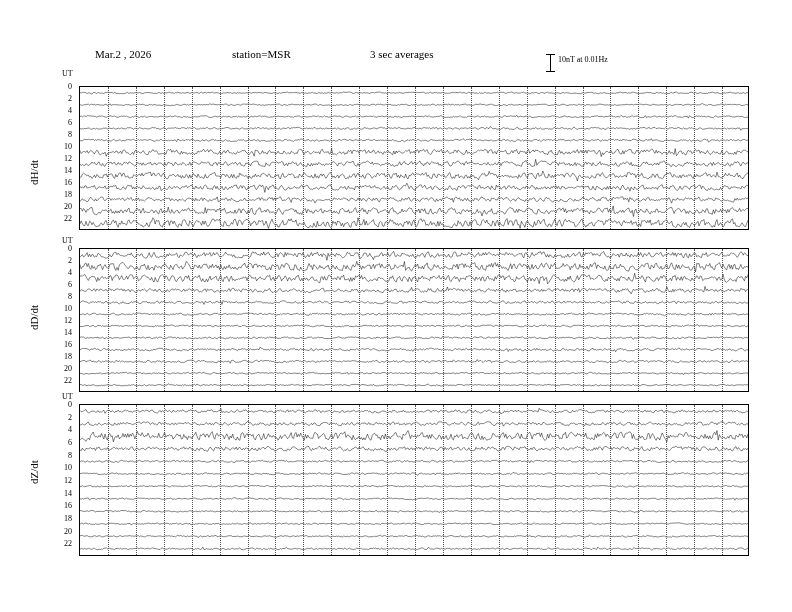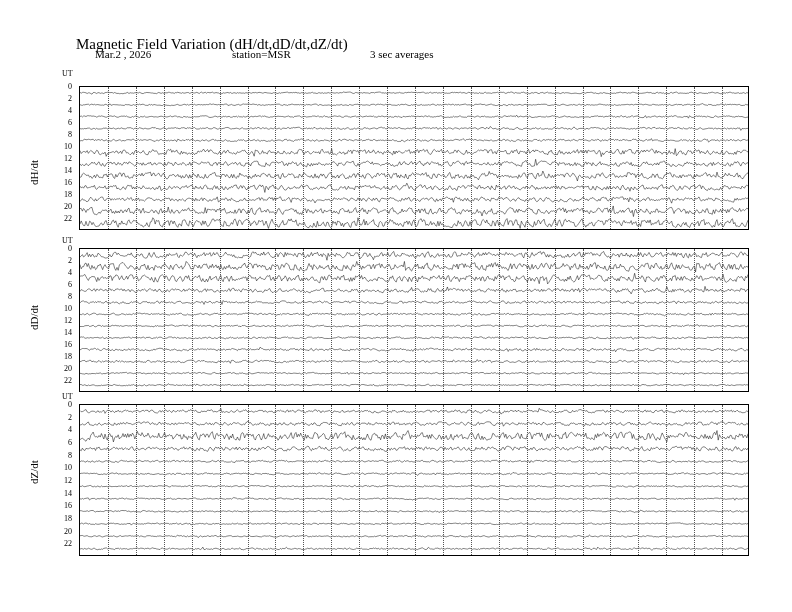--- a/index.html
+++ b/index.html
@@ -116,26 +116,31 @@
     left: 0; top: 0;
     width: 100%;
     height: 100%;
   }
 </style>
 </head>
 <body>
 
 <div id="page">
 
-  <div class="title">Magnetic Field Variation (dH/dt,dD/dt,dZ/dt)</div>
 
   <div class="subline sub-date">Mar.2  , 2026</div>
   <div class="subline sub-station">station=MSR</div>
   <div class="subline sub-avg">3 sec averages</div>
 
+  <div class="scalebar">
+    <div class="cap-top"></div>
+    <div class="vbar"></div>
+    <div class="cap-bot"></div>
+    <div class="slabel">10nT at 0.01Hz</div>
+  </div>
 
   <div class="ut-label" style="top:69px;">UT</div>
   <div class="axis-label" style="top:185px;">dH/dt</div>
   <div class="panel" id="panel1" style="top:86px; height:144px;">
     <svg class="trace-svg" id="svg1" viewBox="0 0 670 144" preserveAspectRatio="none">
         <polyline points="0.0,5.4 1.2,6.3 2.4,5.5 3.6,5.4 4.8,5.6 6.0,5.9 7.2,6.6 8.4,5.9 9.6,6.0 10.8,6.6 12.0,7.3 13.2,5.7 14.4,5.5 15.6,6.0 16.8,6.6 17.9,5.8 19.1,5.7 20.3,6.5 21.5,6.1 22.7,6.2 23.9,6.7 25.1,5.7 26.3,5.6 27.5,5.3 28.7,5.3 29.9,5.8 31.1,5.6 32.3,5.6 33.5,6.3 34.7,5.6 35.9,6.1 37.1,6.6 38.3,6.4 39.5,6.8 40.7,6.7 41.9,6.6 43.1,6.9 44.3,6.4 45.5,6.4 46.7,5.9 47.9,5.5 49.1,6.7 50.3,5.8 51.4,6.1 52.6,6.1 53.8,6.3 55.0,5.8 56.2,5.8 57.4,5.8 58.6,6.1 59.8,5.4 61.0,6.0 62.2,6.6 63.4,6.7 64.6,6.0 65.8,5.8 67.0,5.5 68.2,5.7 69.4,5.7 70.6,5.9 71.8,6.1 73.0,6.1 74.2,6.5 75.4,6.4 76.6,6.8 77.8,6.1 79.0,5.5 80.2,6.0 81.4,6.5 82.6,5.8 83.8,6.3 84.9,6.7 86.1,5.7 87.3,6.1 88.5,5.4 89.7,5.4 90.9,5.8 92.1,6.1 93.3,5.8 94.5,6.6 95.7,5.7 96.9,5.8 98.1,5.3 99.3,5.8 100.5,6.0 101.7,6.4 102.9,5.7 104.1,6.2 105.3,6.2 106.5,5.8 107.7,5.6 108.9,5.7 110.1,6.5 111.3,5.9 112.5,5.4 113.7,6.0 114.9,6.1 116.1,5.8 117.2,5.4 118.4,6.0 119.6,6.6 120.8,5.6 122.0,5.2 123.2,6.2 124.4,5.9 125.6,5.3 126.8,6.3 128.0,5.5 129.2,5.6 130.4,5.9 131.6,5.6 132.8,5.2 134.0,6.0 135.2,6.1 136.4,5.6 137.6,5.9 138.8,6.0 140.0,6.7 141.2,6.6 142.4,6.9 143.6,5.8 144.8,6.2 146.0,6.0 147.2,5.7 148.4,5.5 149.6,6.2 150.8,5.5 151.9,6.3 153.1,6.4 154.3,5.8 155.5,5.9 156.7,6.5 157.9,5.7 159.1,6.2 160.3,5.8 161.5,6.2 162.7,6.2 163.9,6.1 165.1,6.4 166.3,5.8 167.5,5.9 168.7,6.3 169.9,5.6 171.1,6.1 172.3,6.3 173.5,5.5 174.7,5.9 175.9,5.5 177.1,5.9 178.3,5.9 179.5,5.4 180.7,5.6 181.9,5.8 183.1,6.2 184.3,6.0 185.4,5.5 186.6,5.7 187.8,6.0 189.0,6.1 190.2,6.2 191.4,6.3 192.6,6.7 193.8,5.8 195.0,5.9 196.2,6.0 197.4,6.3 198.6,6.7 199.8,5.7 201.0,6.4 202.2,5.8 203.4,5.8 204.6,5.6 205.8,5.5 207.0,5.3 208.2,5.2 209.4,5.9 210.6,5.8 211.8,5.6 213.0,5.9 214.2,5.5 215.4,5.8 216.6,5.3 217.8,6.1 218.9,5.8 220.1,6.3 221.3,6.2 222.5,5.7 223.7,6.0 224.9,6.5 226.1,5.9 227.3,6.4 228.5,6.3 229.7,5.9 230.9,6.2 232.1,5.7 233.3,5.4 234.5,6.3 235.7,6.0 236.9,6.5 238.1,6.5 239.3,5.8 240.5,5.9 241.7,6.4 242.9,5.7 244.1,6.5 245.3,6.0 246.5,6.2 247.7,6.2 248.9,5.6 250.1,6.1 251.3,6.1 252.4,5.4 253.6,5.9 254.8,6.1 256.0,6.2 257.2,5.8 258.4,5.9 259.6,6.3 260.8,5.6 262.0,5.9 263.2,5.7 264.4,5.0 265.6,5.4 266.8,5.5 268.0,5.3 269.2,5.2 270.4,5.1 271.6,5.3 272.8,6.0 274.0,6.6 275.2,6.4 276.4,5.6 277.6,5.7 278.8,6.1 280.0,6.2 281.2,5.9 282.4,5.8 283.6,6.3 284.8,5.5 285.9,6.0 287.1,6.0 288.3,6.0 289.5,6.2 290.7,6.6 291.9,5.6 293.1,5.7 294.3,5.6 295.5,6.1 296.7,5.4 297.9,5.4 299.1,5.2 300.3,5.1 301.5,5.1 302.7,6.3 303.9,5.7 305.1,6.3 306.3,5.9 307.5,6.4 308.7,6.3 309.9,5.6 311.1,5.9 312.3,6.1 313.5,6.0 314.7,5.7 315.9,6.5 317.1,6.1 318.3,5.9 319.4,5.9 320.6,5.4 321.8,6.1 323.0,6.1 324.2,6.4 325.4,5.9 326.6,5.5 327.8,5.9 329.0,5.3 330.2,5.5 331.4,5.5 332.6,5.2 333.8,5.5 335.0,5.5 336.2,5.7 337.4,5.4 338.6,5.9 339.8,5.5 341.0,5.8 342.2,5.5 343.4,5.3 344.6,5.3 345.8,6.0 347.0,6.5 348.2,5.9 349.4,6.3 350.6,5.6 351.8,5.3 352.9,6.3 354.1,6.1 355.3,5.6 356.5,5.8 357.7,5.5 358.9,6.4 360.1,5.7 361.3,6.1 362.5,6.0 363.7,5.5 364.9,5.8 366.1,6.4 367.3,6.1 368.5,6.4 369.7,6.3 370.9,6.3 372.1,5.8 373.3,5.3 374.5,5.8 375.7,5.4 376.9,5.8 378.1,5.4 379.3,6.0 380.5,5.5 381.7,5.3 382.9,6.1 384.1,5.8 385.2,5.6 386.4,6.2 387.6,6.5 388.8,5.9 390.0,5.3 391.2,5.8 392.4,6.6 393.6,5.9 394.8,5.8 396.0,6.4 397.2,5.9 398.4,6.3 399.6,6.5 400.8,5.6 402.0,6.4 403.2,6.2 404.4,6.6 405.6,5.6 406.8,5.4 408.0,6.3 409.2,6.0 410.4,6.1 411.6,6.2 412.8,6.5 414.0,5.9 415.2,5.8 416.4,5.8 417.6,5.6 418.8,5.3 419.9,6.1 421.1,5.4 422.3,5.3 423.5,5.5 424.7,5.3 425.9,5.9 427.1,6.6 428.3,6.0 429.5,5.4 430.7,5.7 431.9,5.2 433.1,5.1 434.3,5.7 435.5,6.5 436.7,5.6 437.9,5.9 439.1,6.2 440.3,6.1 441.5,6.4 442.7,5.5 443.9,5.5 445.1,5.2 446.3,6.1 447.5,6.3 448.7,5.9 449.9,6.4 451.1,6.8 452.3,6.2 453.4,5.6 454.6,6.3 455.8,5.7 457.0,5.5 458.2,5.7 459.4,6.5 460.6,6.7 461.8,5.8 463.0,5.7 464.2,5.5 465.4,6.5 466.6,6.1 467.8,5.6 469.0,5.2 470.2,6.2 471.4,6.0 472.6,6.0 473.8,6.4 475.0,6.3 476.2,6.6 477.4,6.0 478.6,6.0 479.8,6.0 481.0,6.4 482.2,6.7 483.4,6.0 484.6,5.5 485.8,6.3 486.9,5.8 488.1,5.8 489.3,5.9 490.5,6.1 491.7,6.4 492.9,6.7 494.1,6.5 495.3,6.4 496.5,6.2 497.7,6.3 498.9,6.6 500.1,6.7 501.3,6.8 502.5,6.7 503.7,6.0 504.9,5.4 506.1,6.1 507.3,6.3 508.5,5.5 509.7,5.6 510.9,5.6 512.1,5.4 513.3,5.4 514.5,6.0 515.7,6.4 516.9,5.9 518.1,6.5 519.3,6.6 520.4,6.8 521.6,5.9 522.8,6.1 524.0,6.4 525.2,5.6 526.4,5.9 527.6,6.4 528.8,6.4 530.0,6.6 531.2,6.8 532.4,6.0 533.6,6.4 534.8,6.4 536.0,6.2 537.2,6.5 538.4,5.8 539.6,5.9 540.8,5.5 542.0,5.2 543.2,5.6 544.4,6.0 545.6,5.7 546.8,5.6 548.0,5.9 549.2,6.4 550.4,5.7 551.6,6.3 552.8,5.9 553.9,5.3 555.1,5.4 556.3,5.6 557.5,6.0 558.7,6.2 559.9,6.7 561.1,6.5 562.3,6.4 563.5,6.4 564.7,6.2 565.9,6.1 567.1,5.9 568.3,5.5 569.5,5.4 570.7,6.0 571.9,5.5 573.1,5.9 574.3,6.5 575.5,6.3 576.7,6.7 577.9,5.8 579.1,5.1 580.3,6.4 581.5,5.7 582.7,5.8 583.9,6.4 585.1,5.9 586.3,6.8 587.4,6.4 588.6,6.3 589.8,6.7 591.0,6.7 592.2,5.7 593.4,5.5 594.6,6.4 595.8,5.7 597.0,5.4 598.2,5.1 599.4,5.8 600.6,6.6 601.8,6.0 603.0,6.2 604.2,6.2 605.4,6.4 606.6,6.3 607.8,6.6 609.0,6.2 610.2,6.4 611.4,5.6 612.6,5.4 613.8,5.2 615.0,6.1 616.2,6.3 617.4,5.5 618.6,6.4 619.8,6.7 620.9,5.9 622.1,5.8 623.3,6.0 624.5,6.4 625.7,6.4 626.9,6.6 628.1,6.3 629.3,6.7 630.5,5.7 631.7,6.0 632.9,5.5 634.1,5.2 635.3,5.6 636.5,6.0 637.7,6.2 638.9,5.6 640.1,5.9 641.3,6.5 642.5,6.8 643.7,6.7 644.9,6.2 646.1,5.9 647.3,6.4 648.5,5.6 649.7,6.0 650.9,5.4 652.1,5.2 653.3,5.7 654.4,6.1 655.6,5.9 656.8,6.4 658.0,6.3 659.2,6.0 660.4,5.8 661.6,6.6 662.8,6.2 664.0,6.4 665.2,5.6 666.4,6.1 667.6,6.6 668.8,5.6 670.0,6.1" fill="none" stroke="#000000" stroke-width="0.5"></polyline>
         <polyline points="0.0,17.9 1.2,18.4 2.4,18.6 3.6,18.0 4.8,18.1 6.0,17.7 7.2,17.6 8.4,17.4 9.6,18.4 10.8,17.7 12.0,17.3 13.2,18.1 14.4,17.5 15.6,18.2 16.8,17.9 17.9,17.8 19.1,18.1 20.3,18.3 21.5,18.4 22.7,18.3 23.9,18.5 25.1,17.6 26.3,17.6 27.5,18.5 28.7,18.5 29.9,17.0 31.1,18.6 32.3,18.2 33.5,17.8 34.7,17.9 35.9,18.0 37.1,18.0 38.3,18.2 39.5,18.3 40.7,18.2 41.9,18.5 43.1,18.5 44.3,18.8 45.5,17.8 46.7,17.9 47.9,18.0 49.1,17.9 50.3,18.4 51.4,18.7 52.6,18.4 53.8,17.8 55.0,18.5 56.2,18.2 57.4,17.5 58.6,18.0 59.8,17.4 61.0,18.1 62.2,17.5 63.4,17.5 64.6,18.0 65.8,18.6 67.0,18.6 68.2,18.7 69.4,17.6 70.6,18.3 71.8,17.7 73.0,18.5 74.2,17.7 75.4,18.0 76.6,18.3 77.8,18.5 79.0,18.4 80.2,18.4 81.4,18.7 82.6,18.9 83.8,17.9 84.9,18.6 86.1,18.2 87.3,18.6 88.5,18.6 89.7,18.8 90.9,18.9 92.1,18.4 93.3,18.7 94.5,18.6 95.7,18.3 96.9,17.8 98.1,17.6 99.3,18.5 100.5,18.6 101.7,18.5 102.9,18.1 104.1,17.6 105.3,17.5 106.5,18.4 107.7,17.6 108.9,18.4 110.1,18.0 111.3,17.6 112.5,17.6 113.7,18.1 114.9,17.5 116.1,18.3 117.2,18.3 118.4,17.8 119.6,17.8 120.8,18.1 122.0,17.8 123.2,18.3 124.4,17.8 125.6,18.1 126.8,17.7 128.0,17.9 129.2,17.8 130.4,16.9 131.6,17.7 132.8,17.5 134.0,17.3 135.2,17.8 136.4,17.8 137.6,18.2 138.8,17.7 140.0,18.0 141.2,18.1 142.4,17.6 143.6,18.1 144.8,17.5 146.0,17.3 147.2,17.2 148.4,18.8 149.6,18.4 150.8,18.1 151.9,17.6 153.1,18.3 154.3,18.6 155.5,18.7 156.7,18.1 157.9,17.9 159.1,17.6 160.3,18.4 161.5,18.4 162.7,17.6 163.9,17.2 165.1,17.5 166.3,17.4 167.5,17.5 168.7,17.2 169.9,17.3 171.1,17.7 172.3,17.7 173.5,17.2 174.7,17.5 175.9,17.8 177.1,17.7 178.3,18.6 179.5,17.6 180.7,18.3 181.9,18.6 183.1,18.1 184.3,18.4 185.4,18.7 186.6,18.0 187.8,18.3 189.0,17.8 190.2,18.0 191.4,18.2 192.6,17.8 193.8,18.0 195.0,17.6 196.2,17.7 197.4,17.4 198.6,17.4 199.8,17.3 201.0,18.1 202.2,18.5 203.4,18.7 204.6,17.6 205.8,18.2 207.0,18.3 208.2,18.7 209.4,17.9 210.6,18.1 211.8,17.5 213.0,17.4 214.2,17.8 215.4,18.0 216.6,17.9 217.8,18.0 218.9,17.7 220.1,18.2 221.3,17.6 222.5,18.1 223.7,17.7 224.9,18.3 226.1,18.4 227.3,17.6 228.5,18.1 229.7,17.7 230.9,18.2 232.1,18.3 233.3,17.8 234.5,17.5 235.7,17.3 236.9,17.3 238.1,18.1 239.3,18.7 240.5,17.8 241.7,17.9 242.9,18.5 244.1,18.7 245.3,18.4 246.5,18.4 247.7,18.5 248.9,18.2 250.1,18.3 251.3,18.6 252.4,18.3 253.6,18.8 254.8,18.3 256.0,18.8 257.2,18.1 258.4,18.2 259.6,18.3 260.8,18.3 262.0,17.6 263.2,18.4 264.4,18.6 265.6,18.3 266.8,18.1 268.0,18.6 269.2,18.8 270.4,17.8 271.6,18.0 272.8,18.5 274.0,18.4 275.2,17.8 276.4,17.6 277.6,17.6 278.8,17.4 280.0,18.3 281.2,18.1 282.4,17.8 283.6,18.4 284.8,18.3 285.9,18.4 287.1,18.0 288.3,18.2 289.5,18.4 290.7,18.7 291.9,17.7 293.1,17.6 294.3,17.5 295.5,17.7 296.7,18.5 297.9,17.6 299.1,17.4 300.3,17.8 301.5,17.4 302.7,17.8 303.9,18.1 305.1,18.4 306.3,17.5 307.5,17.9 308.7,18.4 309.9,17.6 311.1,17.6 312.3,18.2 313.5,18.4 314.7,18.4 315.9,18.4 317.1,18.7 318.3,18.4 319.4,17.8 320.6,18.5 321.8,17.7 323.0,17.5 324.2,17.9 325.4,17.8 326.6,17.4 327.8,18.0 329.0,18.5 330.2,18.8 331.4,18.7 332.6,17.9 333.8,18.5 335.0,17.7 336.2,18.4 337.4,17.5 338.6,18.5 339.8,18.5 341.0,18.4 342.2,17.6 343.4,18.5 344.6,18.3 345.8,18.5 347.0,18.2 348.2,18.4 349.4,17.9 350.6,18.3 351.8,18.2 352.9,17.6 354.1,17.3 355.3,17.8 356.5,18.5 357.7,18.5 358.9,17.6 360.1,18.5 361.3,17.8 362.5,18.5 363.7,18.0 364.9,17.9 366.1,17.6 367.3,17.5 368.5,18.1 369.7,17.4 370.9,17.7 372.1,18.3 373.3,17.5 374.5,17.6 375.7,18.5 376.9,17.7 378.1,18.4 379.3,17.6 380.5,18.4 381.7,18.1 382.9,17.9 384.1,17.7 385.2,17.5 386.4,17.2 387.6,17.9 388.8,18.2 390.0,18.0 391.2,18.1 392.4,18.5 393.6,18.6 394.8,18.7 396.0,17.7 397.2,17.4 398.4,17.7 399.6,17.6 400.8,17.4 402.0,17.2 403.2,17.8 404.4,17.8 405.6,17.6 406.8,18.4 408.0,18.5 409.2,18.1 410.4,17.8 411.6,17.5 412.8,17.2 414.0,18.4 415.2,18.1 416.4,18.7 417.6,18.8 418.8,18.6 419.9,18.0 421.1,18.6 422.3,18.8 423.5,18.8 424.7,17.8 425.9,18.0 427.1,18.4 428.3,19.2 429.5,18.0 430.7,17.8 431.9,18.2 433.1,17.4 434.3,18.2 435.5,18.6 436.7,18.1 437.9,18.2 439.1,18.3 440.3,17.7 441.5,17.7 442.7,18.3 443.9,18.5 445.1,18.1 446.3,17.5 447.5,17.8 448.7,18.6 449.9,18.2 451.1,18.0 452.3,18.1 453.4,18.6 454.6,17.9 455.8,18.2 457.0,18.1 458.2,18.0 459.4,17.5 460.6,17.7 461.8,17.8 463.0,17.5 464.2,17.6 465.4,17.4 466.6,17.5 467.8,17.6 469.0,18.5 470.2,18.7 471.4,18.7 472.6,18.4 473.8,18.2 475.0,18.3 476.2,17.5 477.4,17.3 478.6,18.3 479.8,18.4 481.0,18.7 482.2,18.2 483.4,17.6 484.6,17.4 485.8,17.8 486.9,18.2 488.1,18.6 489.3,18.7 490.5,18.3 491.7,18.1 492.9,17.9 494.1,18.3 495.3,17.6 496.5,18.2 497.7,18.5 498.9,18.4 500.1,17.6 501.3,17.5 502.5,18.5 503.7,17.7 504.9,17.8 506.1,18.4 507.3,18.7 508.5,17.6 509.7,18.1 510.9,17.9 512.1,18.5 513.3,18.0 514.5,18.3 515.7,18.4 516.9,18.1 518.1,18.2 519.3,18.0 520.4,17.4 521.6,17.3 522.8,17.6 524.0,17.7 525.2,18.1 526.4,18.0 527.6,18.6 528.8,17.9 530.0,18.4 531.2,18.0 532.4,18.5 533.6,18.2 534.8,18.7 536.0,17.7 537.2,18.3 538.4,18.6 539.6,18.5 540.8,18.1 542.0,18.5 543.2,18.0 544.4,18.0 545.6,18.0 546.8,17.9 548.0,17.7 549.2,17.6 550.4,17.9 551.6,18.2 552.8,17.6 553.9,17.7 555.1,18.3 556.3,17.8 557.5,17.5 558.7,17.8 559.9,17.8 561.1,17.3 562.3,17.5 563.5,17.5 564.7,18.3 565.9,17.8 567.1,17.5 568.3,17.7 569.5,18.0 570.7,18.4 571.9,18.4 573.1,18.4 574.3,17.6 575.5,17.6 576.7,18.0 577.9,18.2 579.1,18.1 580.3,18.5 581.5,18.1 582.7,18.2 583.9,17.7 585.1,18.3 586.3,17.8 587.4,18.0 588.6,18.1 589.8,18.7 591.0,17.6 592.2,18.2 593.4,18.7 594.6,18.6 595.8,18.2 597.0,17.8 598.2,17.5 599.4,18.1 600.6,17.6 601.8,18.0 603.0,17.6 604.2,18.5 605.4,18.6 606.6,17.9 607.8,18.1 609.0,17.5 610.2,17.6 611.4,17.6 612.6,18.3 613.8,18.1 615.0,17.6 616.2,17.9 617.4,17.6 618.6,18.4 619.8,17.9 620.9,18.3 622.1,17.6 623.3,17.2 624.5,16.8 625.7,17.7 626.9,18.2 628.1,18.3 629.3,18.7 630.5,17.6 631.7,17.9 632.9,17.7 634.1,18.5 635.3,18.7 636.5,18.6 637.7,18.7 638.9,17.9 640.1,18.1 641.3,18.0 642.5,17.4 643.7,17.3 644.9,17.3 646.1,18.8 647.3,17.2 648.5,18.2 649.7,17.6 650.9,17.9 652.1,17.4 653.3,18.0 654.4,17.6 655.6,17.8 656.8,17.6 658.0,18.0 659.2,18.1 660.4,17.7 661.6,17.7 662.8,18.6 664.0,18.8 665.2,18.6 666.4,18.6 667.6,17.6 668.8,18.0 670.0,18.1" fill="none" stroke="#000000" stroke-width="0.5"></polyline>
         <polyline points="0.0,30.0 1.2,29.3 2.4,30.4 3.6,29.4 4.8,29.4 6.0,30.0 7.2,29.2 8.4,29.1 9.6,29.3 10.8,29.2 12.0,29.7 13.2,29.4 14.4,29.7 15.6,29.9 16.8,30.6 17.9,30.0 19.1,29.3 20.3,29.8 21.5,29.3 22.7,29.6 23.9,29.9 25.1,30.4 26.3,30.7 27.5,30.1 28.7,29.8 29.9,29.4 31.1,29.3 32.3,29.8 33.5,29.7 34.7,29.3 35.9,30.1 37.1,30.6 38.3,30.7 39.5,30.1 40.7,29.8 41.9,29.5 43.1,29.7 44.3,29.4 45.5,29.9 46.7,29.4 47.9,30.3 49.1,30.5 50.3,30.9 51.4,30.7 52.6,29.9 53.8,30.5 55.0,29.6 56.2,29.3 57.4,30.0 58.6,30.5 59.8,30.9 61.0,29.8 62.2,30.3 63.4,30.3 64.6,29.5 65.8,30.5 67.0,30.6 68.2,30.5 69.4,30.1 70.6,29.9 71.8,29.8 73.0,30.0 74.2,30.5 75.4,30.2 76.6,30.3 77.8,30.5 79.0,30.2 80.2,29.8 81.4,29.6 82.6,29.8 83.8,30.4 84.9,29.5 86.1,30.4 87.3,30.4 88.5,30.1 89.7,29.8 90.9,29.2 92.1,30.4 93.3,30.0 94.5,29.5 95.7,29.4 96.9,29.7 98.1,30.5 99.3,29.9 100.5,30.5 101.7,30.7 102.9,31.0 104.1,29.8 105.3,30.1 106.5,30.6 107.7,30.1 108.9,30.7 110.1,30.6 111.3,30.9 112.5,30.5 113.7,30.5 114.9,30.0 116.1,30.3 117.2,30.2 118.4,30.2 119.6,30.1 120.8,29.4 122.0,29.4 123.2,29.2 124.4,29.4 125.6,29.1 126.8,29.3 128.0,29.7 129.2,30.6 130.4,30.9 131.6,30.8 132.8,30.6 134.0,30.2 135.2,29.6 136.4,29.6 137.6,30.4 138.8,30.1 140.0,29.8 141.2,30.2 142.4,30.8 143.6,29.7 144.8,30.1 146.0,29.7 147.2,30.4 148.4,30.0 149.6,29.7 150.8,30.6 151.9,30.7 153.1,30.4 154.3,29.7 155.5,30.4 156.7,29.5 157.9,30.6 159.1,29.5 160.3,30.4 161.5,30.1 162.7,30.6 163.9,29.7 165.1,30.3 166.3,30.4 167.5,29.8 168.7,29.3 169.9,30.9 171.1,30.0 172.3,29.7 173.5,30.4 174.7,29.9 175.9,29.7 177.1,30.0 178.3,29.8 179.5,29.4 180.7,29.2 181.9,30.3 183.1,29.5 184.3,29.8 185.4,29.3 186.6,30.2 187.8,30.3 189.0,30.7 190.2,30.8 191.4,30.2 192.6,30.5 193.8,30.1 195.0,29.6 196.2,30.1 197.4,29.9 198.6,29.5 199.8,29.8 201.0,29.8 202.2,29.9 203.4,29.9 204.6,30.4 205.8,30.4 207.0,29.9 208.2,29.7 209.4,29.4 210.6,30.4 211.8,30.3 213.0,30.3 214.2,30.8 215.4,29.7 216.6,29.8 217.8,29.5 218.9,29.4 220.1,29.3 221.3,30.1 222.5,30.7 223.7,30.0 224.9,29.8 226.1,30.0 227.3,30.5 228.5,30.3 229.7,30.2 230.9,30.1 232.1,30.1 233.3,29.4 234.5,29.5 235.7,29.4 236.9,30.1 238.1,29.5 239.3,29.5 240.5,30.5 241.7,29.9 242.9,30.6 244.1,29.8 245.3,29.2 246.5,30.2 247.7,29.9 248.9,30.7 250.1,30.4 251.3,30.5 252.4,29.5 253.6,29.9 254.8,29.3 256.0,29.4 257.2,29.6 258.4,29.9 259.6,29.5 260.8,29.4 262.0,30.3 263.2,30.7 264.4,30.6 265.6,29.6 266.8,29.5 268.0,29.5 269.2,30.2 270.4,30.3 271.6,30.7 272.8,30.1 274.0,29.9 275.2,29.7 276.4,29.5 277.6,30.5 278.8,30.0 280.0,30.3 281.2,29.3 282.4,29.9 283.6,30.5 284.8,30.0 285.9,29.9 287.1,29.4 288.3,29.9 289.5,29.8 290.7,29.6 291.9,29.6 293.1,30.0 294.3,29.4 295.5,30.4 296.7,30.3 297.9,30.8 299.1,29.7 300.3,29.8 301.5,30.0 302.7,29.4 303.9,29.6 305.1,30.2 306.3,30.0 307.5,29.7 308.7,30.1 309.9,30.7 311.1,29.8 312.3,30.5 313.5,30.5 314.7,30.7 315.9,29.6 317.1,29.9 318.3,30.4 319.4,29.7 320.6,30.3 321.8,30.6 323.0,31.0 324.2,29.7 325.4,30.0 326.6,30.3 327.8,29.9 329.0,30.0 330.2,29.6 331.4,30.1 332.6,29.3 333.8,29.7 335.0,29.5 336.2,30.4 337.4,30.1 338.6,29.7 339.8,29.8 341.0,30.1 342.2,29.6 343.4,29.8 344.6,30.3 345.8,29.4 347.0,29.2 348.2,30.2 349.4,29.5 350.6,29.6 351.8,30.4 352.9,30.2 354.1,30.7 355.3,30.1 356.5,30.3 357.7,29.9 358.9,29.7 360.1,29.9 361.3,29.2 362.5,29.3 363.7,30.3 364.9,30.7 366.1,30.8 367.3,30.8 368.5,30.6 369.7,30.6 370.9,30.9 372.1,30.3 373.3,30.8 374.5,29.6 375.7,30.5 376.9,30.1 378.1,30.4 379.3,30.2 380.5,29.4 381.7,29.5 382.9,30.4 384.1,30.4 385.2,30.7 386.4,30.5 387.6,30.9 388.8,29.6 390.0,29.6 391.2,29.7 392.4,29.6 393.6,29.8 394.8,30.1 396.0,30.6 397.2,29.9 398.4,29.4 399.6,29.6 400.8,30.3 402.0,30.5 403.2,29.5 404.4,30.2 405.6,29.4 406.8,30.2 408.0,30.4 409.2,30.2 410.4,30.5 411.6,30.5 412.8,30.6 414.0,30.1 415.2,30.6 416.4,29.8 417.6,29.8 418.8,29.4 419.9,30.4 421.1,30.0 422.3,30.7 423.5,30.6 424.7,29.7 425.9,29.1 427.1,29.5 428.3,30.1 429.5,29.6 430.7,29.7 431.9,29.2 433.1,29.5 434.3,29.8 435.5,29.4 436.7,30.1 437.9,28.5 439.1,30.4 440.3,30.4 441.5,29.5 442.7,29.8 443.9,30.1 445.1,30.2 446.3,29.9 447.5,29.4 448.7,30.4 449.9,30.5 451.1,29.4 452.3,30.5 453.4,30.9 454.6,30.9 455.8,30.7 457.0,30.4 458.2,30.6 459.4,30.1 460.6,29.9 461.8,29.8 463.0,30.3 464.2,30.3 465.4,30.4 466.6,30.6 467.8,29.6 469.0,30.3 470.2,30.2 471.4,30.0 472.6,29.6 473.8,29.1 475.0,29.5 476.2,29.4 477.4,30.4 478.6,29.9 479.8,30.5 481.0,30.9 482.2,30.5 483.4,30.3 484.6,29.9 485.8,29.3 486.9,29.7 488.1,30.2 489.3,30.4 490.5,29.8 491.7,30.3 492.9,30.7 494.1,30.6 495.3,30.7 496.5,30.1 497.7,30.5 498.9,30.7 500.1,30.9 501.3,30.3 502.5,30.3 503.7,30.1 504.9,30.7 506.1,30.6 507.3,30.3 508.5,30.4 509.7,30.2 510.9,30.8 512.1,30.6 513.3,29.8 514.5,30.1 515.7,29.6 516.9,29.5 518.1,29.5 519.3,29.2 520.4,30.1 521.6,29.6 522.8,30.0 524.0,29.7 525.2,30.5 526.4,30.2 527.6,29.6 528.8,30.0 530.0,29.7 531.2,29.4 532.4,29.5 533.6,29.2 534.8,30.3 536.0,29.8 537.2,30.7 538.4,30.2 539.6,29.8 540.8,30.5 542.0,29.5 543.2,29.1 544.4,30.2 545.6,30.3 546.8,29.5 548.0,30.6 549.2,30.7 550.4,30.2 551.6,30.5 552.8,29.5 553.9,29.1 555.1,30.3 556.3,29.8 557.5,29.6 558.7,29.4 559.9,29.4 561.1,30.5 562.3,30.9 563.5,31.0 564.7,31.1 565.9,30.6 567.1,29.0 568.3,31.1 569.5,30.3 570.7,30.1 571.9,30.7 573.1,30.3 574.3,29.8 575.5,29.7 576.7,29.2 577.9,30.2 579.1,30.4 580.3,29.9 581.5,29.7 582.7,30.2 583.9,30.5 585.1,29.8 586.3,30.3 587.4,29.3 588.6,29.9 589.8,30.6 591.0,29.8 592.2,29.8 593.4,29.3 594.6,30.1 595.8,29.3 597.0,29.0 598.2,29.5 599.4,30.4 600.6,30.4 601.8,30.3 603.0,30.6 604.2,30.8 605.4,30.2 606.6,29.8 607.8,30.2 609.0,29.6 610.2,31.6 611.4,29.1 612.6,30.2 613.8,30.8 615.0,30.9 616.2,30.5 617.4,29.8 618.6,29.3 619.8,30.0 620.9,29.2 622.1,29.9 623.3,29.5 624.5,30.2 625.7,29.7 626.9,29.9 628.1,30.6 629.3,29.6 630.5,29.9 631.7,30.3 632.9,30.8 634.1,30.9 635.3,31.0 636.5,29.7 637.7,29.2 638.9,30.1 640.1,30.6 641.3,30.2 642.5,30.1 643.7,30.0 644.9,29.6 646.1,29.4 647.3,29.9 648.5,29.3 649.7,29.6 650.9,29.2 652.1,29.8 653.3,29.8 654.4,30.3 655.6,30.3 656.8,30.6 658.0,29.7 659.2,30.1 660.4,29.5 661.6,30.0 662.8,30.0 664.0,29.9 665.2,30.4 666.4,30.8 667.6,31.0 668.8,30.7 670.0,30.5" fill="none" stroke="#000000" stroke-width="0.5"></polyline>
         <polyline points="0.0,42.2 1.2,42.5 2.4,42.3 3.6,42.5 4.8,42.0 6.0,42.4 7.2,41.8 8.4,41.7 9.6,41.7 10.8,42.7 12.0,42.9 13.2,42.0 14.4,42.0 15.6,42.8 16.8,41.8 17.9,42.7 19.1,42.6 20.3,42.6 21.5,42.5 22.7,42.2 23.9,41.6 25.1,42.0 26.3,41.4 27.5,42.7 28.7,41.8 29.9,41.7 31.1,42.2 32.3,42.1 33.5,41.5 34.7,42.2 35.9,42.7 37.1,42.3 38.3,41.7 39.5,42.3 40.7,41.9 41.9,41.4 43.1,42.3 44.3,42.3 45.5,42.5 46.7,41.9 47.9,41.2 49.1,41.5 50.3,41.1 51.4,41.7 52.6,42.0 53.8,42.8 55.0,41.8 56.2,41.9 57.4,42.5 58.6,42.2 59.8,41.2 61.0,41.7 62.2,42.0 63.4,42.6 64.6,42.0 65.8,41.9 67.0,42.4 68.2,42.5 69.4,42.4 70.6,42.0 71.8,41.4 73.0,41.0 74.2,41.6 75.4,41.0 76.6,42.2 77.8,42.1 79.0,42.4 80.2,42.8 81.4,42.6 82.6,41.9 83.8,41.4 84.9,41.3 86.1,42.6 87.3,43.0 88.5,41.6 89.7,41.8 90.9,41.8 92.1,41.5 93.3,41.8 94.5,41.5 95.7,41.1 96.9,41.8 98.1,41.7 99.3,42.3 100.5,42.2 101.7,41.4 102.9,41.4 104.1,41.2 105.3,41.7 106.5,42.4 107.7,41.3 108.9,41.7 110.1,41.3 111.3,41.9 112.5,42.0 113.7,41.4 114.9,41.1 116.1,42.2 117.2,42.7 118.4,42.6 119.6,42.6 120.8,41.6 122.0,42.3 123.2,41.6 124.4,42.0 125.6,41.9 126.8,41.3 128.0,41.2 129.2,42.3 130.4,42.4 131.6,42.5 132.8,42.1 134.0,41.2 135.2,41.3 136.4,41.9 137.6,42.7 138.8,42.6 140.0,41.8 141.2,42.7 142.4,42.3 143.6,42.0 144.8,41.8 146.0,41.2 147.2,41.1 148.4,41.0 149.6,41.6 150.8,42.4 151.9,42.6 153.1,42.2 154.3,42.3 155.5,42.1 156.7,41.7 157.9,42.0 159.1,42.3 160.3,42.8 161.5,41.9 162.7,41.2 163.9,42.3 165.1,42.4 166.3,42.5 167.5,42.5 168.7,42.1 169.9,42.5 171.1,41.5 172.3,41.7 173.5,42.6 174.7,42.0 175.9,41.4 177.1,42.0 178.3,41.1 179.5,41.1 180.7,42.2 181.9,42.3 183.1,41.3 184.3,41.6 185.4,42.2 186.6,41.3 187.8,42.2 189.0,42.8 190.2,42.5 191.4,41.6 192.6,42.1 193.8,42.6 195.0,41.5 196.2,41.6 197.4,42.7 198.6,42.1 199.8,41.6 201.0,42.7 202.2,42.7 203.4,41.7 204.6,41.7 205.8,42.0 207.0,42.1 208.2,41.2 209.4,41.2 210.6,42.4 211.8,41.5 213.0,41.6 214.2,41.0 215.4,41.4 216.6,41.2 217.8,41.0 218.9,40.8 220.1,40.9 221.3,41.9 222.5,42.4 223.7,42.9 224.9,42.0 226.1,42.0 227.3,41.5 228.5,42.5 229.7,41.5 230.9,42.3 232.1,41.7 233.3,42.4 234.5,41.3 235.7,41.0 236.9,42.3 238.1,42.5 239.3,42.2 240.5,41.8 241.7,41.5 242.9,42.6 244.1,42.0 245.3,42.7 246.5,41.6 247.7,41.8 248.9,42.2 250.1,42.3 251.3,41.9 252.4,42.0 253.6,42.3 254.8,41.8 256.0,41.7 257.2,42.8 258.4,41.6 259.6,41.8 260.8,42.7 262.0,42.9 263.2,42.5 264.4,42.0 265.6,42.8 266.8,42.0 268.0,41.3 269.2,41.5 270.4,42.6 271.6,43.0 272.8,42.5 274.0,42.9 275.2,41.5 276.4,42.5 277.6,42.4 278.8,41.4 280.0,42.0 281.2,42.6 282.4,42.7 283.6,42.6 284.8,41.5 285.9,41.1 287.1,42.0 288.3,41.7 289.5,42.3 290.7,42.7 291.9,42.2 293.1,41.9 294.3,41.6 295.5,41.5 296.7,42.1 297.9,42.6 299.1,41.6 300.3,41.2 301.5,40.9 302.7,40.8 303.9,41.8 305.1,41.2 306.3,42.2 307.5,42.6 308.7,41.3 309.9,41.1 311.1,41.9 312.3,41.5 313.5,42.1 314.7,41.7 315.9,41.2 317.1,41.9 318.3,42.0 319.4,41.2 320.6,41.2 321.8,42.0 323.0,42.3 324.2,42.2 325.4,42.5 326.6,42.6 327.8,42.0 329.0,41.6 330.2,42.3 331.4,41.8 332.6,42.4 333.8,41.4 335.0,41.2 336.2,41.1 337.4,42.0 338.6,42.0 339.8,42.7 341.0,41.4 342.2,42.7 343.4,41.8 344.6,41.3 345.8,41.1 347.0,41.8 348.2,41.4 349.4,41.8 350.6,41.3 351.8,42.5 352.9,41.8 354.1,41.2 355.3,41.8 356.5,41.5 357.7,41.0 358.9,42.9 360.1,42.1 361.3,41.4 362.5,42.2 363.7,42.8 364.9,41.6 366.1,41.6 367.3,42.6 368.5,42.3 369.7,41.4 370.9,41.7 372.1,41.6 373.3,42.7 374.5,42.5 375.7,41.6 376.9,41.4 378.1,41.8 379.3,42.1 380.5,42.8 381.7,42.0 382.9,41.5 384.1,42.1 385.2,41.6 386.4,41.5 387.6,41.7 388.8,42.3 390.0,41.7 391.2,41.2 392.4,42.3 393.6,41.9 394.8,41.7 396.0,41.3 397.2,41.6 398.4,42.7 399.6,42.7 400.8,42.0 402.0,41.4 403.2,41.1 404.4,41.1 405.6,42.1 406.8,42.4 408.0,40.8 409.2,42.1 410.4,42.0 411.6,40.0 412.8,41.3 414.0,42.3 415.2,42.4 416.4,41.8 417.6,42.5 418.8,42.9 419.9,42.6 421.1,43.6 422.3,42.5 423.5,41.9 424.7,41.2 425.9,41.6 427.1,42.2 428.3,41.6 429.5,41.8 430.7,42.8 431.9,42.7 433.1,42.7 434.3,43.1 435.5,42.9 436.7,42.0 437.9,41.3 439.1,41.1 440.3,42.6 441.5,42.7 442.7,43.0 443.9,43.1 445.1,42.0 446.3,42.0 447.5,41.6 448.7,42.2 449.9,42.2 451.1,42.5 452.3,42.9 453.4,42.1 454.6,41.8 455.8,42.1 457.0,41.2 458.2,42.1 459.4,42.7 460.6,42.2 461.8,41.4 463.0,42.6 464.2,42.6 465.4,42.8 466.6,42.1 467.8,42.3 469.0,42.0 470.2,42.8 471.4,42.4 472.6,42.8 473.8,42.5 475.0,41.5 476.2,41.1 477.4,42.5 478.6,41.5 479.8,42.2 481.0,42.2 482.2,41.6 483.4,41.1 484.6,41.6 485.8,42.4 486.9,41.9 488.1,42.2 489.3,42.9 490.5,41.9 491.7,42.5 492.9,42.9 494.1,42.0 495.3,40.5 496.5,41.3 497.7,42.6 498.9,43.0 500.1,42.3 501.3,42.0 502.5,41.9 503.7,42.1 504.9,41.5 506.1,42.7 507.3,42.7 508.5,41.7 509.7,42.6 510.9,42.4 512.1,41.5 513.3,41.1 514.5,41.6 515.7,41.1 516.9,41.0 518.1,41.5 519.3,41.3 520.4,41.6 521.6,42.0 522.8,42.9 524.0,41.9 525.2,42.1 526.4,42.8 527.6,43.0 528.8,41.8 530.0,41.3 531.2,42.2 532.4,41.7 533.6,42.0 534.8,41.3 536.0,42.1 537.2,42.1 538.4,41.2 539.6,41.9 540.8,41.8 542.0,41.4 543.2,41.6 544.4,41.9 545.6,41.8 546.8,41.9 548.0,42.5 549.2,42.2 550.4,42.6 551.6,42.9 552.8,42.0 553.9,42.6 555.1,42.2 556.3,42.0 557.5,42.8 558.7,41.8 559.9,41.9 561.1,41.9 562.3,41.2 563.5,41.5 564.7,41.0 565.9,40.9 567.1,41.6 568.3,42.4 569.5,41.5 570.7,41.1 571.9,41.9 573.1,42.4 574.3,41.3 575.5,41.0 576.7,41.0 577.9,42.3 579.1,41.9 580.3,41.8 581.5,41.4 582.7,42.2 583.9,41.9 585.1,42.2 586.3,42.4 587.4,41.3 588.6,42.4 589.8,42.9 591.0,41.5 592.2,41.5 593.4,41.2 594.6,41.3 595.8,42.2 597.0,41.8 598.2,42.1 599.4,41.2 600.6,41.0 601.8,41.9 603.0,42.2 604.2,42.5 605.4,41.4 606.6,42.4 607.8,42.4 609.0,42.6 610.2,41.8 611.4,41.3 612.6,42.0 613.8,41.1 615.0,42.4 616.2,42.1 617.4,42.7 618.6,42.9 619.8,42.8 620.9,41.8 622.1,41.3 623.3,42.1 624.5,42.8 625.7,42.8 626.9,42.5 628.1,42.3 629.3,42.1 630.5,41.7 631.7,41.8 632.9,41.9 634.1,41.7 635.3,42.7 636.5,41.9 637.7,41.7 638.9,42.7 640.1,41.9 641.3,42.1 642.5,42.4 643.7,42.5 644.9,42.5 646.1,41.5 647.3,42.0 648.5,42.7 649.7,41.5 650.9,42.7 652.1,42.0 653.3,41.8 654.4,42.5 655.6,41.8 656.8,42.2 658.0,42.6 659.2,41.5 660.4,41.8 661.6,41.5 662.8,44.0 664.0,42.1 665.2,42.3 666.4,42.1 667.6,42.3 668.8,42.0 670.0,42.0" fill="none" stroke="#000000" stroke-width="0.5"></polyline>
         <polyline points="0.0,54.8 1.2,54.2 2.4,54.8 3.6,53.4 4.8,52.9 6.0,53.5 7.2,53.4 8.4,53.0 9.6,53.2 10.8,53.6 12.0,53.2 13.2,53.0 14.4,54.4 15.6,53.4 16.8,54.1 17.9,53.4 19.1,53.3 20.3,54.2 21.5,53.2 22.7,53.7 23.9,54.6 25.1,54.4 26.3,53.5 27.5,54.6 28.7,55.0 29.9,54.4 31.1,55.1 32.3,54.0 33.5,53.1 34.7,53.7 35.9,54.7 37.1,54.5 38.3,54.0 39.5,53.5 40.7,53.9 41.9,54.9 43.1,54.1 44.3,54.6 45.5,54.4 46.7,53.6 47.9,53.4 49.1,53.4 50.3,53.7 51.4,53.9 52.6,53.1 53.8,52.9 55.0,54.2 56.2,54.5 57.4,53.9 58.6,53.1 59.8,54.3 61.0,53.3 62.2,54.3 63.4,53.7 64.6,53.4 65.8,53.5 67.0,54.0 68.2,54.0 69.4,53.3 70.6,53.4 71.8,53.8 73.0,54.5 74.2,54.9 75.4,55.2 76.6,53.9 77.8,54.0 79.0,54.6 80.2,53.6 81.4,53.0 82.6,54.1 83.8,54.4 84.9,54.1 86.1,53.9 87.3,54.8 88.5,53.8 89.7,54.7 90.9,54.0 92.1,54.0 93.3,54.6 94.5,53.7 95.7,53.9 96.9,55.4 98.1,52.9 99.3,53.5 100.5,54.3 101.7,54.5 102.9,53.7 104.1,54.1 105.3,54.4 106.5,53.2 107.7,53.7 108.9,53.2 110.1,54.3 111.3,53.4 112.5,53.0 113.7,53.5 114.9,54.3 116.1,54.9 117.2,54.0 118.4,54.2 119.6,54.6 120.8,55.1 122.0,53.9 123.2,53.6 124.4,54.7 125.6,53.9 126.8,53.6 128.0,54.5 129.2,55.0 130.4,54.3 131.6,53.7 132.8,53.1 134.0,53.1 135.2,54.4 136.4,53.4 137.6,54.7 138.8,54.2 140.0,54.3 141.2,53.8 142.4,54.8 143.6,55.0 144.8,54.2 146.0,53.4 147.2,54.3 148.4,55.0 149.6,54.4 150.8,55.1 151.9,55.2 153.1,55.1 154.3,55.1 155.5,54.6 156.7,55.2 157.9,54.4 159.1,53.5 160.3,54.1 161.5,53.5 162.7,54.2 163.9,53.3 165.1,54.5 166.3,54.9 167.5,54.6 168.7,53.8 169.9,53.3 171.1,54.5 172.3,54.2 173.5,53.9 174.7,53.2 175.9,54.3 177.1,54.7 178.3,53.3 179.5,54.4 180.7,55.1 181.9,54.2 183.1,54.5 184.3,54.1 185.4,54.3 186.6,55.0 187.8,55.2 189.0,54.7 190.2,54.9 191.4,54.6 192.6,53.4 193.8,54.5 195.0,55.0 196.2,53.7 197.4,54.3 198.6,53.7 199.8,53.8 201.0,53.9 202.2,54.5 203.4,54.9 204.6,53.5 205.8,53.2 207.0,52.9 208.2,54.5 209.4,53.9 210.6,53.7 211.8,54.5 213.0,54.7 214.2,55.2 215.4,54.0 216.6,53.6 217.8,54.0 218.9,53.2 220.1,53.7 221.3,52.9 222.5,52.7 223.7,53.2 224.9,54.1 226.1,54.6 227.3,53.8 228.5,53.6 229.7,53.4 230.9,54.8 232.1,54.6 233.3,53.7 234.5,54.4 235.7,55.1 236.9,53.5 238.1,53.8 239.3,54.8 240.5,54.8 241.7,54.2 242.9,54.3 244.1,54.5 245.3,53.6 246.5,53.9 247.7,54.1 248.9,54.3 250.1,55.0 251.3,53.8 252.4,54.6 253.6,54.6 254.8,53.9 256.0,54.8 257.2,54.8 258.4,54.6 259.6,53.2 260.8,53.2 262.0,54.7 263.2,53.5 264.4,53.1 265.6,52.9 266.8,53.4 268.0,54.1 269.2,54.1 270.4,53.3 271.6,53.8 272.8,54.0 274.0,54.8 275.2,53.9 276.4,53.5 277.6,53.6 278.8,54.3 280.0,53.7 281.2,53.8 282.4,53.5 283.6,54.7 284.8,54.0 285.9,54.4 287.1,53.4 288.3,53.4 289.5,52.8 290.7,54.1 291.9,53.9 293.1,54.4 294.3,53.3 295.5,53.3 296.7,54.2 297.9,54.6 299.1,54.0 300.3,54.1 301.5,53.7 302.7,54.2 303.9,53.7 305.1,54.5 306.3,54.0 307.5,54.0 308.7,53.7 309.9,54.2 311.1,54.1 312.3,54.3 313.5,53.4 314.7,53.9 315.9,54.8 317.1,54.2 318.3,55.1 319.4,55.3 320.6,55.2 321.8,55.1 323.0,53.6 324.2,54.8 325.4,55.5 326.6,54.7 327.8,54.1 329.0,53.3 330.2,54.5 331.4,53.6 332.6,54.0 333.8,53.3 335.0,53.5 336.2,54.3 337.4,54.5 338.6,53.4 339.8,53.4 341.0,54.3 342.2,55.0 343.4,53.9 344.6,54.5 345.8,53.9 347.0,54.0 348.2,54.9 349.4,55.0 350.6,54.3 351.8,53.4 352.9,53.1 354.1,54.2 355.3,53.7 356.5,54.3 357.7,54.4 358.9,54.1 360.1,53.9 361.3,53.9 362.5,54.7 363.7,53.5 364.9,53.4 366.1,53.7 367.3,54.2 368.5,53.9 369.7,54.5 370.9,54.2 372.1,53.8 373.3,54.3 374.5,54.0 375.7,53.4 376.9,53.0 378.1,53.3 379.3,53.4 380.5,54.1 381.7,53.6 382.9,53.6 384.1,52.3 385.2,53.3 386.4,54.4 387.6,53.3 388.8,53.3 390.0,53.1 391.2,52.7 392.4,54.0 393.6,53.2 394.8,53.9 396.0,53.2 397.2,53.4 398.4,54.3 399.6,54.1 400.8,53.7 402.0,53.9 403.2,54.1 404.4,54.8 405.6,53.7 406.8,54.0 408.0,54.0 409.2,54.2 410.4,54.6 411.6,53.9 412.8,53.8 414.0,54.8 415.2,54.7 416.4,54.4 417.6,54.5 418.8,53.8 419.9,53.3 421.1,53.3 422.3,54.7 423.5,53.9 424.7,53.1 425.9,53.2 427.1,54.6 428.3,53.4 429.5,53.8 430.7,54.5 431.9,55.0 433.1,53.9 434.3,54.9 435.5,55.1 436.7,55.1 437.9,54.0 439.1,53.4 440.3,53.4 441.5,54.4 442.7,54.6 443.9,53.6 445.1,54.7 446.3,53.9 447.5,53.9 448.7,54.6 449.9,54.1 451.1,54.7 452.3,54.6 453.4,55.1 454.6,53.9 455.8,53.2 457.0,53.2 458.2,53.3 459.4,54.6 460.6,53.7 461.8,54.7 463.0,54.9 464.2,53.8 465.4,53.1 466.6,54.3 467.8,53.5 469.0,53.5 470.2,53.1 471.4,54.0 472.6,53.2 473.8,54.4 475.0,53.8 476.2,53.2 477.4,54.1 478.6,54.8 479.8,53.5 481.0,53.5 482.2,53.0 483.4,53.8 484.6,53.1 485.8,53.5 486.9,54.7 488.1,54.3 489.3,54.1 490.5,53.7 491.7,54.8 492.9,54.0 494.1,53.8 495.3,53.0 496.5,54.0 497.7,54.3 498.9,54.7 500.1,53.7 501.3,53.1 502.5,53.7 503.7,53.0 504.9,54.0 506.1,53.9 507.3,53.7 508.5,54.1 509.7,54.6 510.9,54.8 512.1,54.4 513.3,53.3 514.5,53.8 515.7,54.3 516.9,53.6 518.1,53.8 519.3,53.0 520.4,53.4 521.6,54.7 522.8,55.0 524.0,53.4 525.2,54.4 526.4,53.7 527.6,53.9 528.8,54.6 530.0,53.6 531.2,52.9 532.4,52.8 533.6,53.5 534.8,53.0 536.0,54.2 537.2,53.2 538.4,53.7 539.6,53.2 540.8,54.5 542.0,53.9 543.2,54.3 544.4,53.4 545.6,53.1 546.8,54.1 548.0,53.6 549.2,54.0 550.4,54.5 551.6,54.3 552.8,54.4 553.9,53.3 555.1,52.9 556.3,53.2 557.5,53.0 558.7,54.6 559.9,54.7 561.1,53.3 562.3,54.2 563.5,54.2 564.7,55.0 565.9,54.6 567.1,53.7 568.3,53.1 569.5,54.4 570.7,53.3 571.9,54.0 573.1,52.3 574.3,54.6 575.5,53.9 576.7,53.7 577.9,53.7 579.1,53.6 580.3,54.5 581.5,54.6 582.7,54.9 583.9,55.2 585.1,55.1 586.3,54.2 587.4,54.0 588.6,53.6 589.8,54.1 591.0,54.3 592.2,53.9 593.4,54.0 594.6,54.1 595.8,54.2 597.0,54.8 598.2,54.9 599.4,54.9 600.6,54.8 601.8,54.2 603.0,53.2 604.2,54.4 605.4,53.6 606.6,53.8 607.8,53.6 609.0,54.7 610.2,54.6 611.4,53.4 612.6,54.6 613.8,55.0 615.0,53.6 616.2,54.6 617.4,54.6 618.6,54.2 619.8,53.5 620.9,54.8 622.1,54.9 623.3,54.8 624.5,53.9 625.7,53.0 626.9,52.7 628.1,53.8 629.3,53.2 630.5,55.9 631.7,54.8 632.9,53.9 634.1,53.6 635.3,53.8 636.5,53.5 637.7,54.8 638.9,53.4 640.1,54.2 641.3,54.9 642.5,53.9 643.7,53.9 644.9,53.8 646.1,53.7 647.3,54.7 648.5,53.8 649.7,53.7 650.9,54.7 652.1,53.4 653.3,53.3 654.4,54.3 655.6,53.5 656.8,54.3 658.0,54.7 659.2,53.8 660.4,53.5 661.6,54.3 662.8,54.7 664.0,53.8 665.2,53.3 666.4,53.2 667.6,53.8 668.8,54.2 670.0,53.6" fill="none" stroke="#000000" stroke-width="0.5"></polyline>

